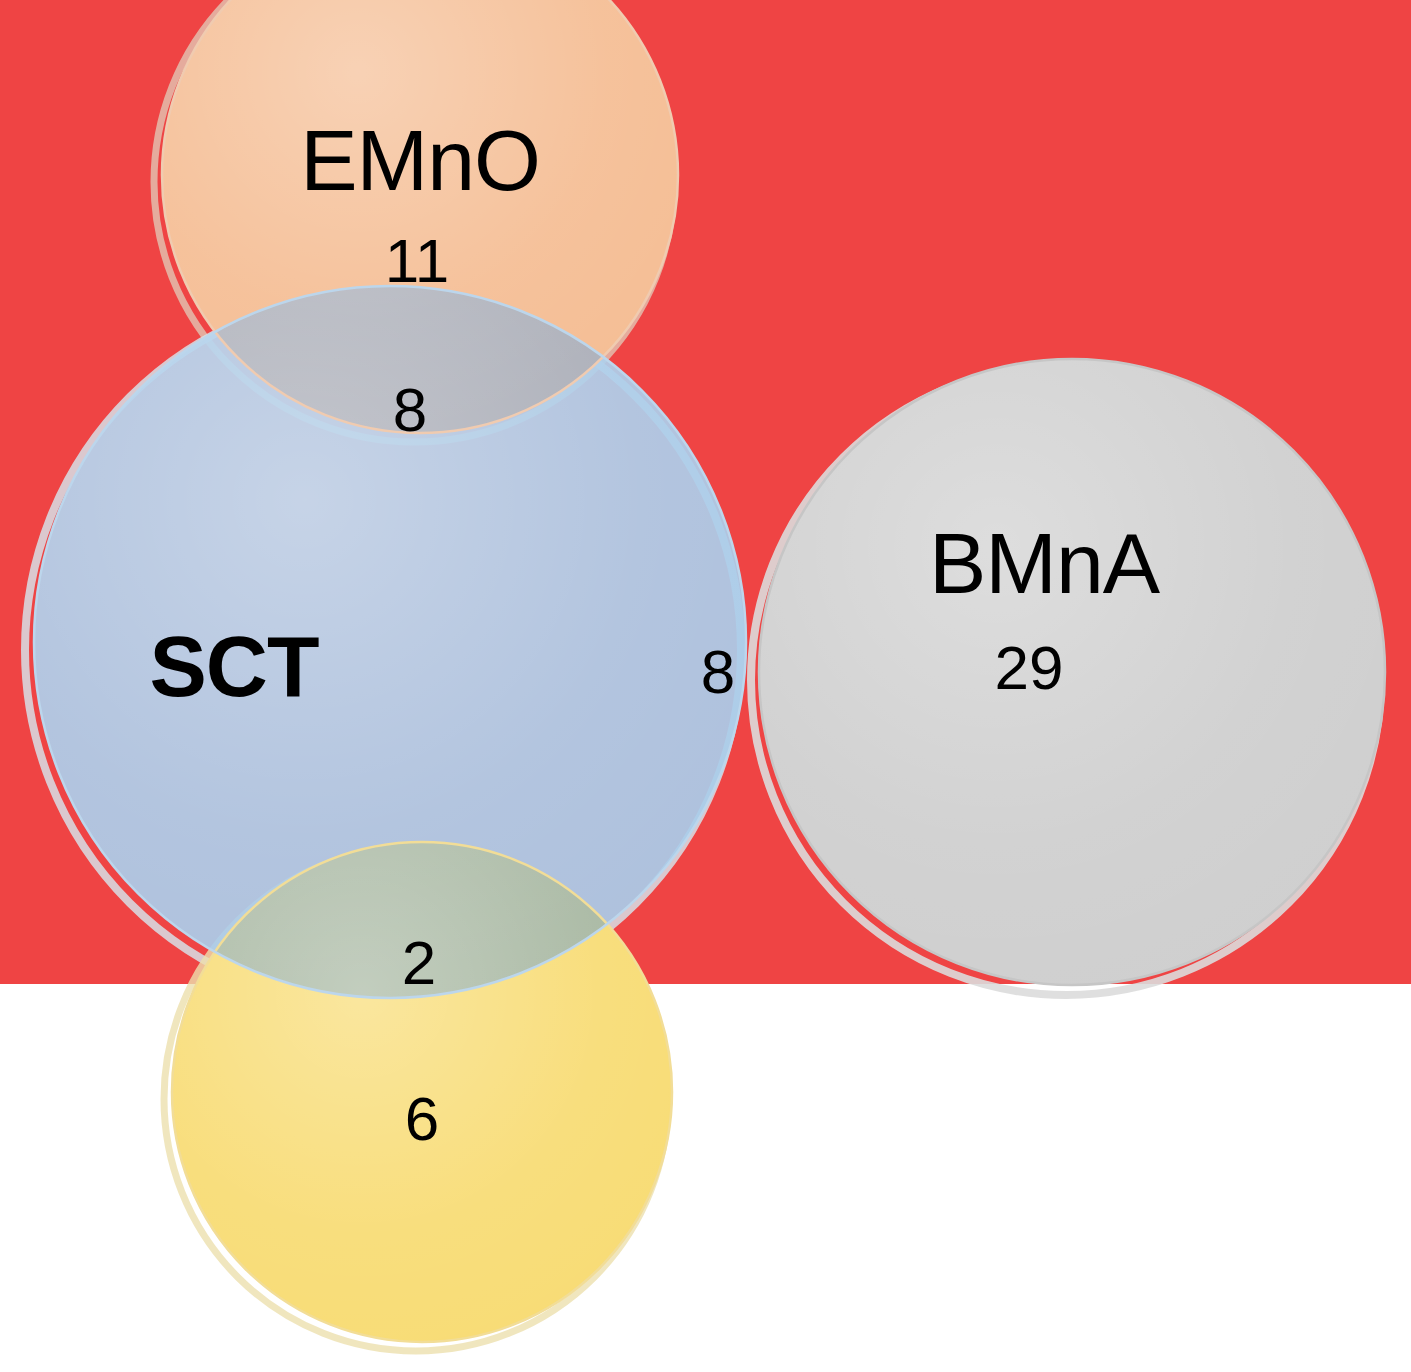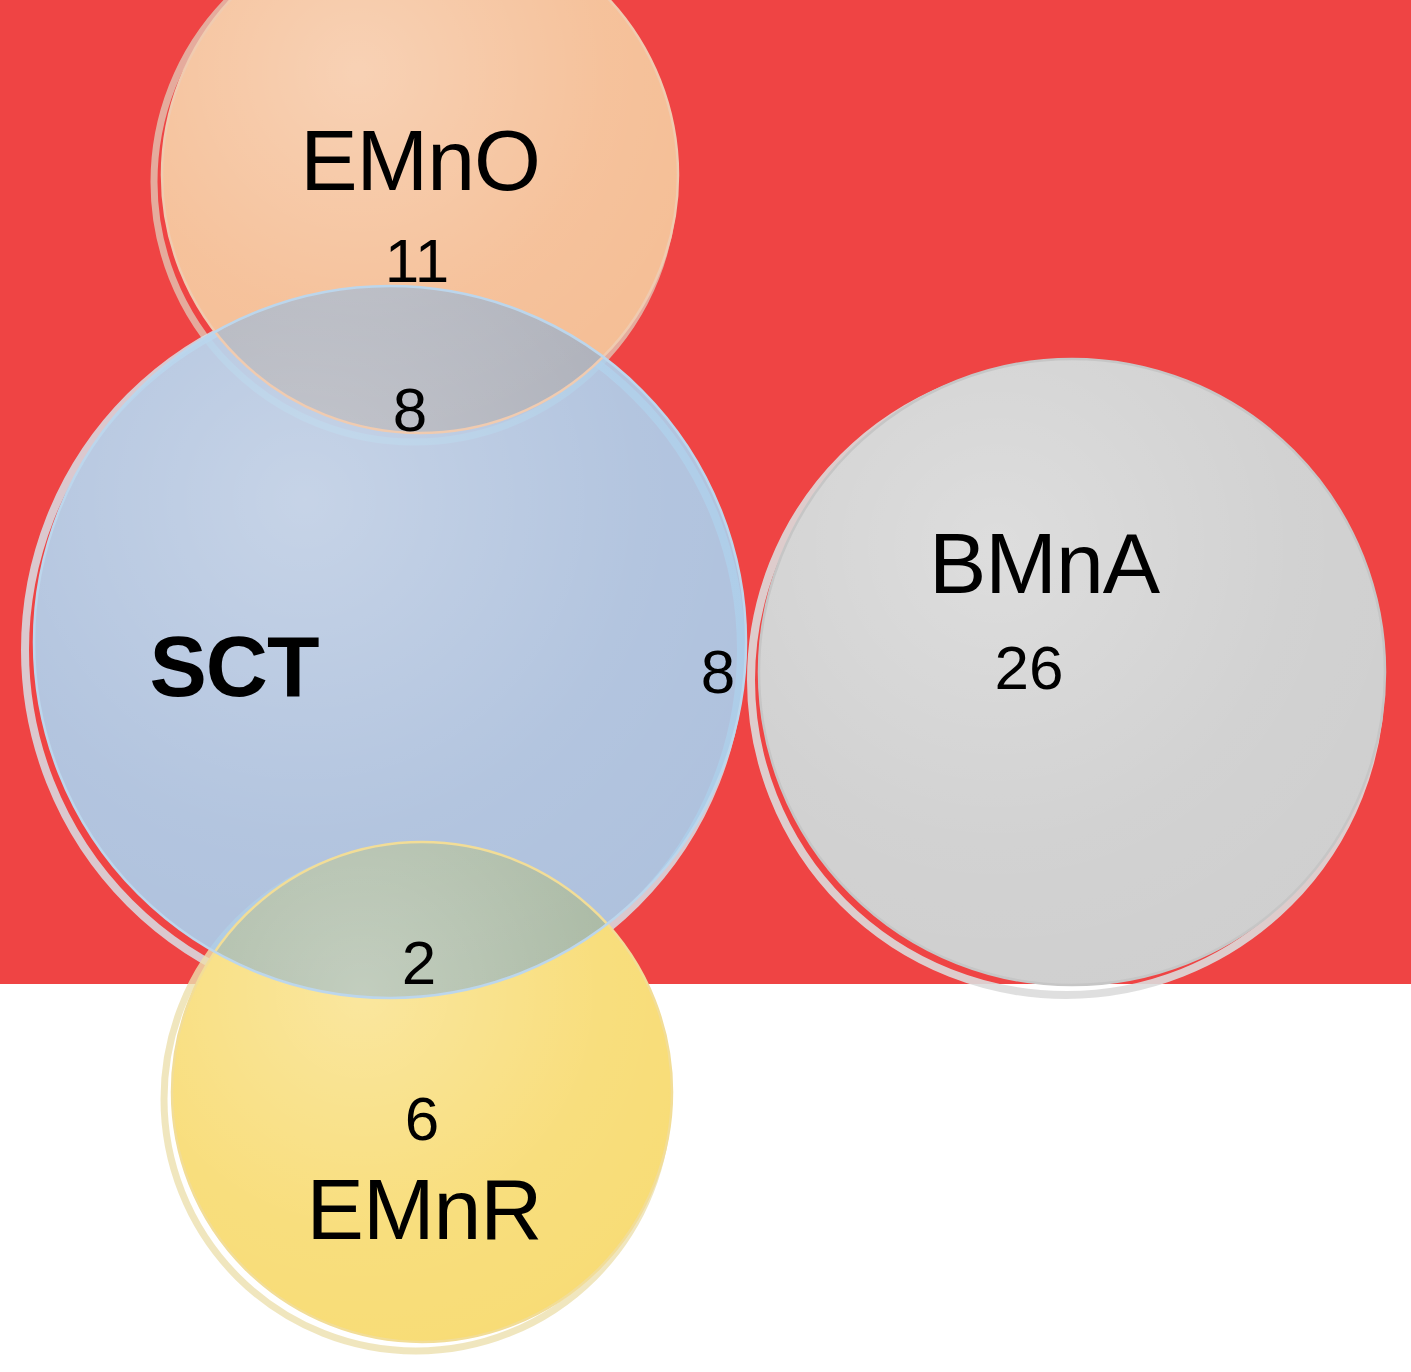--- a/index.html
+++ b/index.html
@@ -123,20 +123,19 @@
   <div class="venn-label set-name" style="left:420px; top:160px;">EMnO</div>
   <div class="venn-label set-count" style="left:417px; top:261px;text-align:center;">11</div>
 
   <div class="venn-label region-count" style="left:410px; top:410px;">8</div>
 
   <div class="venn-label set-name" style="left:234px; top:666px;font-weight:bold;">SCT</div>
 
   <div class="venn-label region-count" style="left:718px; top:672px;">8</div>
 
   <div class="venn-label set-name" style="left:1028px; top:563px;margin-left:16px;">BMnA</div>
-  <div class="venn-label set-count" style="left:1029px; top:668px;">26</div>
+  <div class="venn-label set-count" style="left:1029px; top:668px;">29</div>
 
   <div class="venn-label region-count" style="left:419px; top:963px;">2</div>
 
   <div class="venn-label set-count" style="left:422px; top:1119px;">6</div>
-  <div class="venn-label set-name" style="left:424px; top:1209px;">EMnR</div>
 
 </div>
 
 </body></html>

